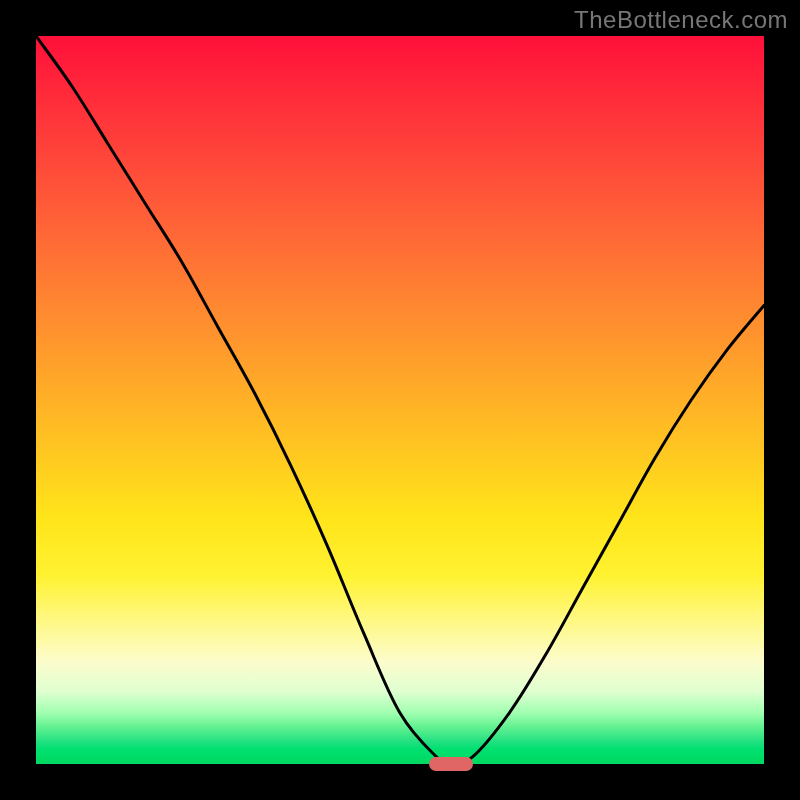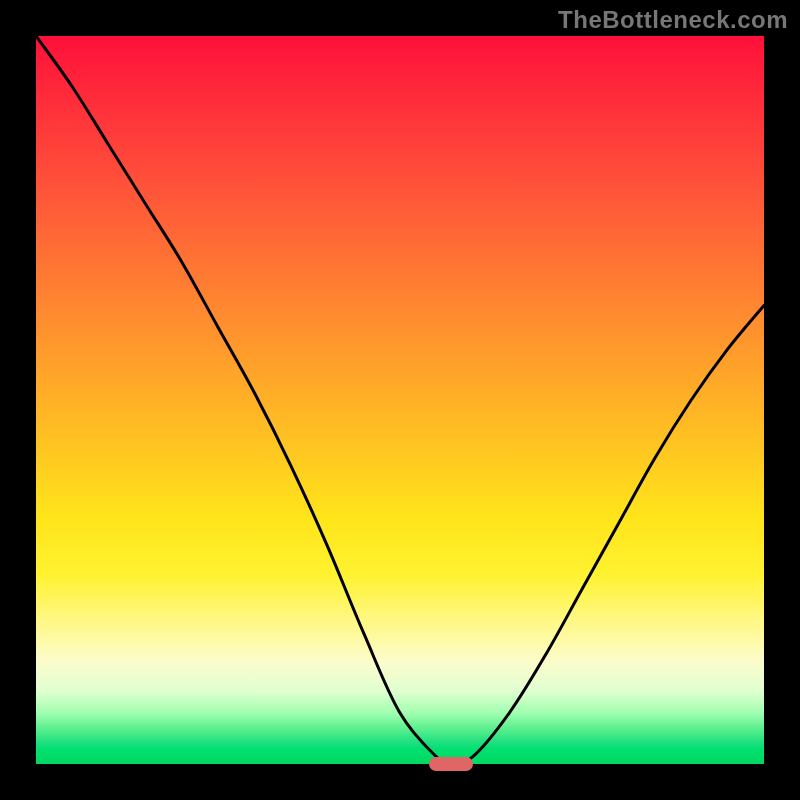--- a/index.html
+++ b/index.html
@@ -2,21 +2,20 @@
 <html><head>
 <meta charset="utf-8">
 <style>
   * { margin: 0; padding: 0; box-sizing: border-box; }
   html, body { width: 800px; height: 800px; overflow: hidden; background: #000; }
   .frame {
     position: relative;
     width: 800px;
     height: 800px;
     background: #000;
-    font-weight: bold;
   }
   .plot-area {
     position: absolute;
     left: 36px;
     top: 36px;
     width: 728px;
     height: 728px;
     background: linear-gradient(to bottom,
       #ff103a 0%,
       #ff2a3a 8%,

